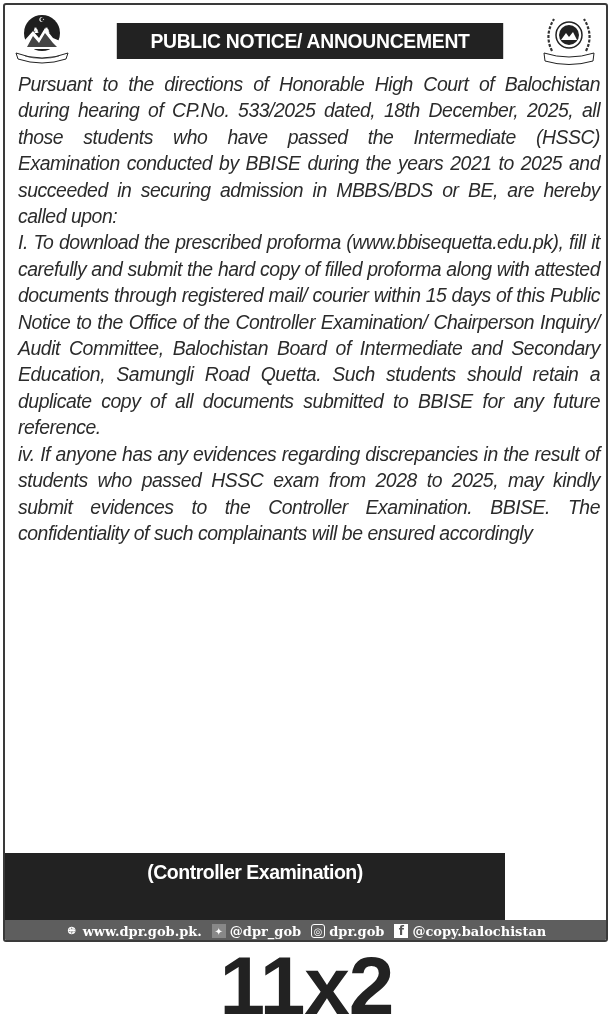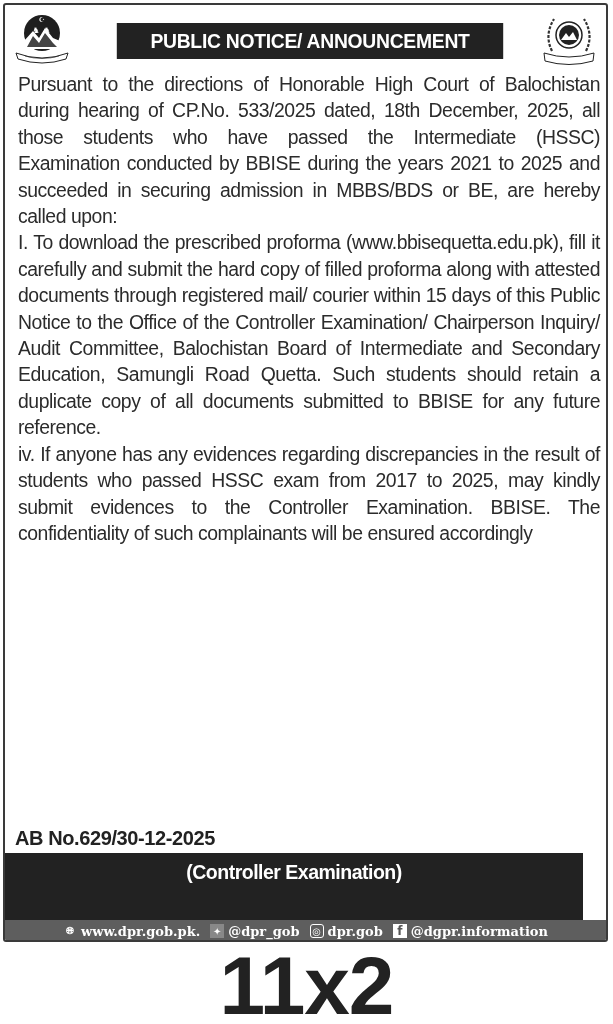--- a/index.html
+++ b/index.html
@@ -2,23 +2,23 @@
 <html><head>
 <meta charset="utf-8">
 <style>
   html, body { margin:0; padding:0; background:#ffffff; }
   body { width:613px; height:1024px; position:relative; overflow:hidden; font-family:"Liberation Sans", sans-serif; color:#2a2a2a; }
   .frame { position:absolute; left:3px; top:3px; width:605px; height:939px; border:2px solid #3a3a3a; border-radius:3px; box-sizing:border-box; background:#fff; overflow:hidden; }
   .logo-left { position:absolute; left:8px; top:6px; width:58px; height:54px; }
   .logo-right { position:absolute; right:6px; top:6px; width:62px; height:54px; }
   .title-bar { position:absolute; left:95px; top:18px; width:420px; height:36px; background:#222; color:#fff; font-weight:bold; font-size:21px; display:flex; align-items:center; justify-content:center; letter-spacing:-0.3px; transform:scaleX(0.92); transform-origin:center; }
   .body-text { position:absolute; left:13px; top:66px; width:582px; font-size:19.4px; line-height:26.4px; color:#2b2b2b; text-align:justify; letter-spacing:-0.45px; }
-  .body-text p { margin:0; }
+  .body-text p { margin:0;font-style:italic; }
   .ref { position:absolute; left:10px; top:822px; font-weight:bold; font-size:20px; color:#222; letter-spacing:-0.4px; }
-  .sig-bar { position:absolute; left:0; top:848px; width:578px; height:67px; background:#222; color:#fff; font-weight:bold; font-size:19.5px; line-height:26px; text-align:center; padding-top:6px; box-sizing:border-box; letter-spacing:-0.5px; }
+  .sig-bar { position:absolute; left:0; top:848px; width:500px; height:67px; background:#222; color:#fff; font-weight:bold; font-size:19.5px; line-height:26px; text-align:center; padding-top:6px; box-sizing:border-box; letter-spacing:-0.5px; }
   .social-bar { position:absolute; left:0; top:915px; width:601px; height:22px; background:#5e5e5e; color:#fff; font-family:"DejaVu Serif", serif; font-weight:bold; font-size:13px; display:flex; align-items:center; justify-content:center; gap:10px; }
   .social-item { display:flex; align-items:center; gap:4px; white-space:nowrap; }
   .ico { width:14px; height:14px; display:inline-flex; align-items:center; justify-content:center; font-family:"DejaVu Sans", sans-serif; font-size:10px; }
   .ico-tw { background:#888; color:#fff; }
   .ico-ig { border:1.5px solid #fff; border-radius:3px; box-sizing:border-box; }
   .ico-fb { background:#fff; color:#555; font-weight:bold; font-size:12px; }
   .size-label { position:absolute; left:0; top:945px; width:613px; text-align:center; font-weight:bold; font-size:82px; line-height:82px; color:#222; letter-spacing:-1px; }
 </style>
 </head>
 <body>
@@ -42,42 +42,41 @@
     <path d="M48 40 Q56 24 46 8" stroke="#333" stroke-width="2.2" fill="none" stroke-dasharray="3 1.5"></path>
     <circle cx="31" cy="24" r="13" fill="#fff" stroke="#222" stroke-width="1.5"></circle>
     <circle cx="31" cy="24" r="10" fill="#222"></circle>
     <path d="M23 29 L28 22 L31 26 L35 21 L39 29 Z" fill="#fff"></path>
     <path d="M6 42 Q31 50 56 42 L55 50 Q31 57 7 50 Z" fill="#fff" stroke="#222" stroke-width="1"></path>
   </svg>
 
   <div class="body-text">
     <p>Pursuant to the directions of Honorable High Court of Balochistan during hearing of CP.No. 533/2025 dated, 18th December, 2025, all those students who have passed the Intermediate (HSSC) Examination conducted by BBISE during the years 2021 to 2025 and succeeded in securing admission in MBBS/BDS or BE, are hereby called upon:</p>
     <p>I. To download the prescribed proforma (www.bbisequetta.edu.pk), fill it carefully and submit the hard copy of filled proforma along with attested documents through registered mail/ courier within 15 days of this Public Notice to the Office of the Controller Examination/ Chairperson Inquiry/ Audit Committee, Balochistan Board of Intermediate and Secondary Education, Samungli Road Quetta. Such students should retain a duplicate copy of all documents submitted to BBISE for any future reference.</p>
-    <p>iv. If anyone has any evidences regarding discrepancies in the result of students who passed HSSC exam from 2017 to 2025, may kindly submit evidences to the Controller Examination. BBISE. The confidentiality of such complainants will be ensured accordingly</p>
+    <p>iv. If anyone has any evidences regarding discrepancies in the result of students who passed HSSC exam from 2028 to 2025, may kindly submit evidences to the Controller Examination. BBISE. The confidentiality of such complainants will be ensured accordingly</p>
   </div>
 
-  <div class="ref">AB No.629/30-12-2025</div>
 
   <div class="sig-bar">
     <div>(Controller Examination)</div>
   </div>
 
   <div class="social-bar">
     <span class="social-item">
       <span class="ico">🌐︎</span>
       <span>www.dpr.gob.pk.</span>
     </span>
     <span class="social-item">
       <span class="ico ico-tw">✦</span>
       <span>@dpr_gob</span>
     </span>
     <span class="social-item">
       <span class="ico ico-ig">◎</span>
       <span>dpr.gob</span>
     </span>
     <span class="social-item">
       <span class="ico ico-fb">f</span>
-      <span>@dgpr.information</span>
+      <span>@copy.balochistan</span>
     </span>
   </div>
 </div>
 
 <div class="size-label">11x2</div>
 
 </body></html>

